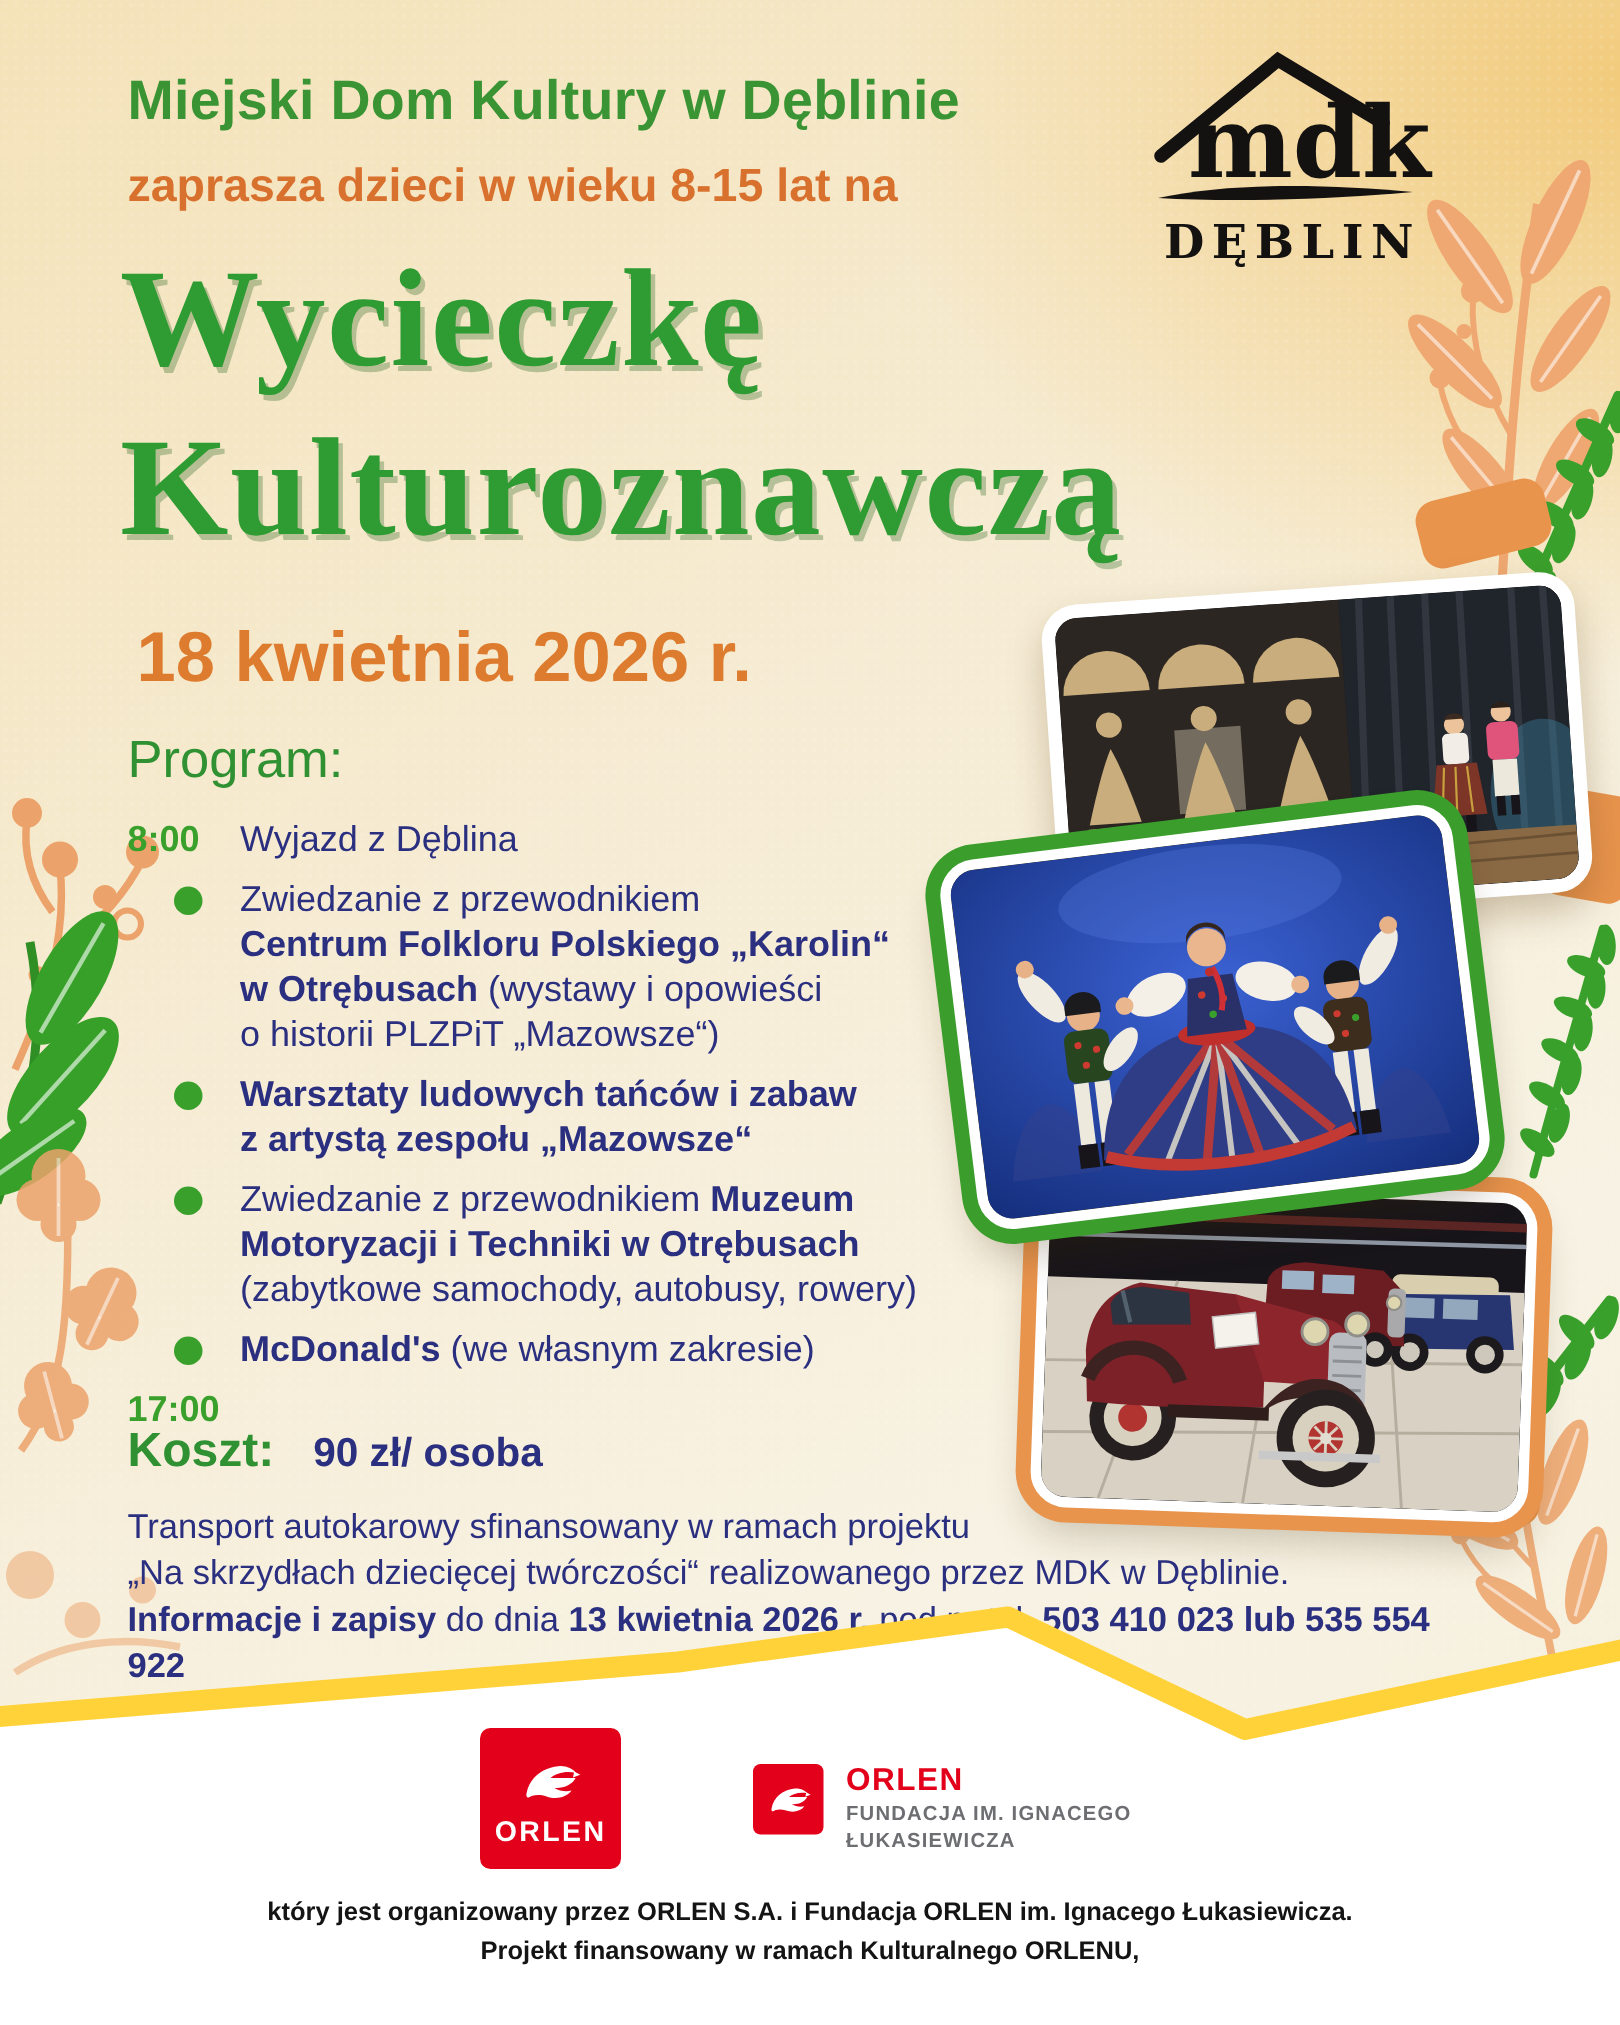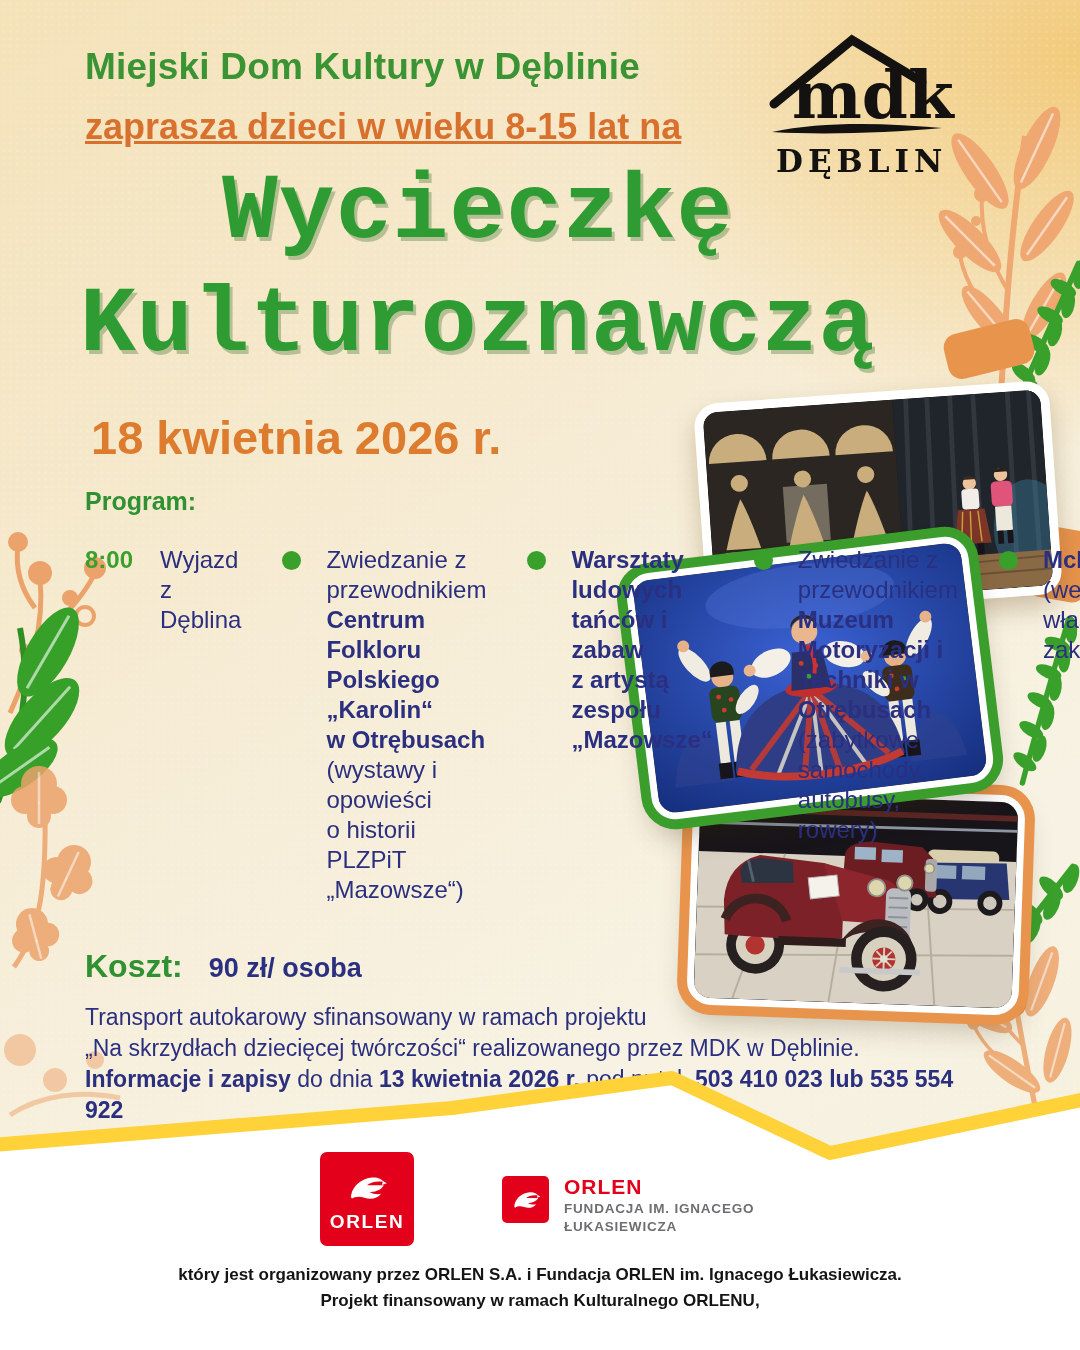--- a/index.html
+++ b/index.html
@@ -13,32 +13,32 @@
   }
   .texture { position:absolute; inset:0; z-index:1; opacity:.22; pointer-events:none;
     background-image: radial-gradient(rgba(255,255,255,.5) 1px, transparent 1.6px);
     background-size: 7px 7px; }
   .abs { position: absolute; }
   .deco { position:absolute; z-index:1; }
   .accent { position:absolute; background:#e8944d; border-radius:14px; z-index:2; }
 
   
   .org   { left:85px; top:46px;  font-size:37px; font-weight:700; color:#3a9434; z-index:6; letter-spacing:.2px;}
-  .sub   { left:85px; top:106px; font-size:36px; font-weight:700; color:#d9712e; z-index:6;text-decoration:underline; }
+  .sub   { left:85px; top:106px; font-size:31px; font-weight:700; color:#d9712e; z-index:6; }
   .mdk   { left:762px; top:24px; width:195px; height:158px; z-index:6; }
 
   
-  .title { left:80px; top:156px; z-index:6; font-family:Liberation Mono, monospace; font-weight:700;
+  .title { left:80px; top:156px; z-index:6; font-family:Liberation Serif, serif; font-weight:700;
            font-size:93px; line-height:113px; color:#2f9b33; letter-spacing:1px;
-           text-shadow: 3px 4px 0 rgba(34,96,28,.30); text-align: center; }
+           text-shadow: 3px 4px 0 rgba(34,96,28,.30); }
   .date  { left:91px; top:410px; font-size:47px; font-weight:700; color:#dd7b2e; z-index:6; }
-  .program-label { left:85px; top:487px; font-size:25px; font-weight:700; color:#2f9131; z-index:6; }
+  .program-label { left:85px; top:487px; font-size:35px; font-weight:400; color:#2f9131; z-index:6; }
 
   
-  .schedule { left:85px; top:545px; width:560px; display:flex; gap:10px; z-index:6; position:absolute; }
+  .schedule { left:85px; top:545px; width:560px; display:flex; flex-direction:column; gap:10px; z-index:6; position:absolute; }
   .srow { display:flex; }
   .marker { flex:0 0 75px; }
   .time { color:#3aa02c; font-weight:700; font-size:24px; line-height:30px; }
   .dot { display:inline-block; width:19px; height:19px; border-radius:50%; background:#3aa02c; margin-left:31px; margin-top:6px; }
   .scontent { font-size:24px; line-height:30px; color:#2b2f80; font-weight:500; }
   .b { font-weight:700; }
 
   .cost { left:85px; top:948px; display:flex; align-items:baseline; gap:26px; z-index:6; position:absolute;}
   .cost-label { font-size:32px; font-weight:700; color:#2f9131; }
   .cost-value { font-size:27px; font-weight:700; color:#2b2f80; }

